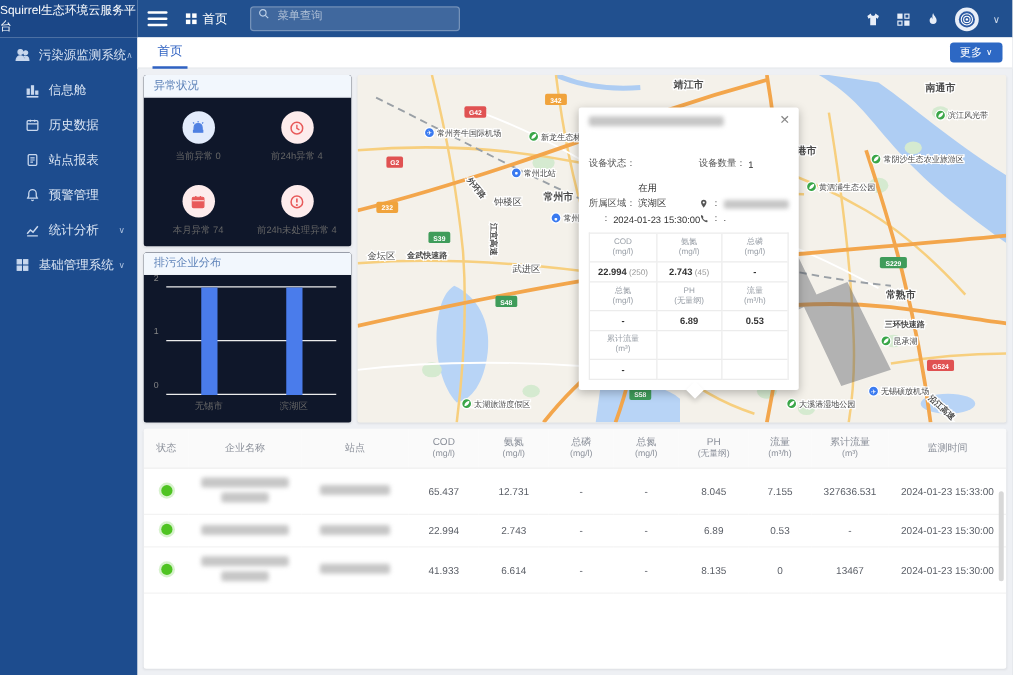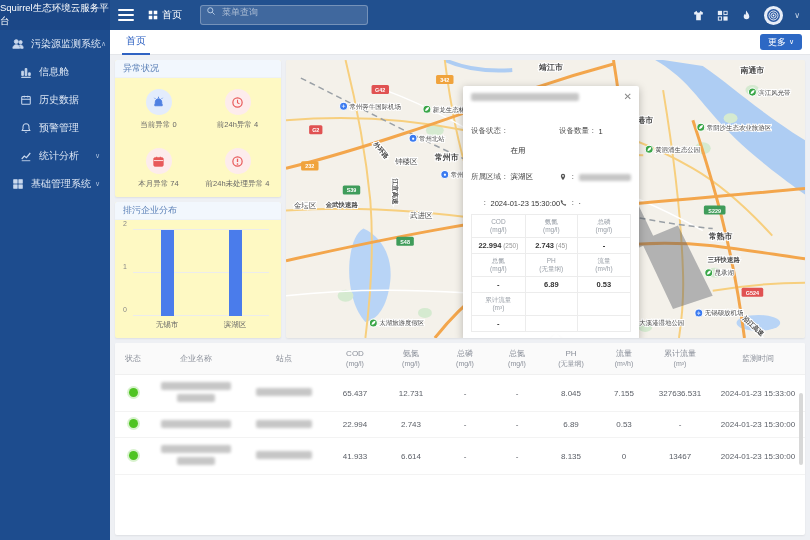--- a/index.html
+++ b/index.html
@@ -35,21 +35,21 @@
   .main{position:absolute;left:110px;top:30px;width:700px;height:510px;background:#eef0f4;}
   .tabbar{position:absolute;left:0;top:0;right:0;height:24px;background:#fff;border-bottom:1px solid #e4e6ea;
           display:flex;align-items:center;}
   .tab{margin-left:12px;height:24px;display:flex;align-items:center;font-size:10px;color:#2f62c2;
        border-bottom:2px solid #2f62c2;padding:0 4px;cursor:pointer;}
   .more-btn{margin-left:auto;margin-right:8px;background:#2d68c4;color:#fff;font-size:9px;border:0;
             border-radius:3px;height:16px;padding:0 8px;display:flex;align-items:center;gap:3px;cursor:pointer;}
   .content{position:absolute;left:0;top:25px;right:0;bottom:0;padding:5px;display:flex;flex-direction:column;gap:5px;overflow:hidden;}
   .row1{display:flex;gap:5px;height:278px;flex:none;}
   .leftcol{width:166px;display:flex;flex-direction:column;gap:5px;flex:none;}
-  .card{background:#fef9c3;border-radius:2px;box-shadow:0 1px 2px rgba(0,0,0,.07);overflow:hidden;}
+  .card{background:#0f172a;border-radius:2px;box-shadow:0 1px 2px rgba(0,0,0,.07);overflow:hidden;}
   .card-hd{height:17px;line-height:17px;padding:0 8px;font-size:9px;color:#5d82b8;background:#f2f7fd;border-bottom:1px solid #edf1f7;}
   .ab-card{height:137px;flex:none;}
   .stats{display:grid;grid-template-columns:1fr 1fr;grid-template-rows:1fr 1fr;height:118px;padding:2px 4px;}
   .stat{display:flex;flex-direction:column;align-items:center;justify-content:center;cursor:pointer;}
   .stat-ic{width:26px;height:26px;border-radius:50%;display:flex;align-items:center;justify-content:center;}
   .stat-ic.blue{background:#e3ecfc;color:#4f80e2;}
   .stat-ic.red{background:#fdecec;color:#e85a5a;}
   .stat-ic svg{width:13px;height:13px;fill:currentColor;stroke:currentColor;}
   .stat-lb{font-size:7.5px;color:#666;margin-top:5px;white-space:nowrap;}
   .chart-card{flex:1;display:flex;flex-direction:column;}
@@ -61,21 +61,21 @@
 
   .mapwrap{flex:1;position:relative;background:#f4f1ea;border-radius:2px;overflow:hidden;box-shadow:0 1px 2px rgba(0,0,0,.07);}
   .mapwrap svg.map{position:absolute;inset:0;}
   text.mlab{paint-order:stroke;stroke:#ffffff;stroke-width:2px;fill:#4a4a4a;font-family:"Liberation Sans","DejaVu Sans",sans-serif;}
 
   .popup{position:absolute;left:177px;top:26px;width:176px;background:#fff;border-radius:2px;
          box-shadow:0 2px 8px rgba(0,0,0,.25);z-index:5;font-size:7.5px;color:#555;}
   .popup:after{content:"";position:absolute;left:88px;bottom:-5px;width:10px;height:10px;background:#fff;transform:rotate(45deg);box-shadow:2px 2px 4px rgba(0,0,0,.12);}
   .pp-title{display:flex;align-items:center;padding:6px 7px 2px 8px;}
   .pp-close{margin-left:auto;color:#888;font-size:10px;line-height:10px;cursor:pointer;}
-  .pp-fields{display:grid;grid-template-columns:55% 45%;padding:2px 8px 3px;row-gap:16px;}
+  .pp-fields{display:grid;grid-template-columns:55% 45%;padding:2px 8px 3px;row-gap:2px;}
   .pp-f{display:flex;align-items:center;gap:2px;white-space:nowrap;}
   .pp-f svg{width:8px;height:8px;fill:#555;flex:none;}
   .blur{background:#c6c6c6;filter:blur(1.6px);border-radius:2px;display:inline-block;}
   .pp-table{margin:3px 8px 8px;border:1px solid #ececec;border-bottom:0;}
   .pp-tr{display:grid;grid-template-columns:34% 33% 33%;}
   .pp-td{border-right:1px solid #ececec;border-bottom:1px solid #ececec;text-align:center;padding:3px 1px;}
   .pp-td:last-child{border-right:0;}
   .pp-h{font-size:6.5px;color:#9aa0a8;line-height:8px;}
   .pp-v{font-size:7.5px;font-weight:bold;color:#333;}
   .pp-v .sub{font-weight:normal;color:#999;font-size:6.5px;}
@@ -155,20 +155,27 @@
           <path d="M2 11h2V6H2Zm4 0h2V3H6Zm4 0h2V8h-2Zm-8 2h10v1H2Z"></path>
         </svg>
         <span class="lbl">信息舱</span>
       </div>
       <div class="side-item sub">
         <svg viewBox="0 0 14 14">
           <rect x="2" y="3" width="10" height="9" rx="1" fill="none" stroke-width="1.2"></rect>
           <path d="M2 6h10M5 2v2M9 2v2" fill="none" stroke-width="1.2"></path>
         </svg>
         <span class="lbl">历史数据</span>
+      </div>
+      <div class="side-item sub">
+        <svg viewBox="0 0 14 14">
+          <rect x="3" y="2" width="8" height="10" rx="1" fill="none" stroke-width="1.2"></rect>
+          <path d="M5 5h4M5 7h4M5 9h2.5" fill="none" stroke-width="1"></path>
+        </svg>
+        <span class="lbl">站点报表</span>
       </div>
       <div class="side-item sub">
         <svg viewBox="0 0 14 14">
           <path d="M7 2a3.5 3.5 0 0 0-3.5 3.5V8L2.5 10h9L10.5 8V5.5A3.5 3.5 0 0 0 7 2Z" fill="none" stroke-width="1.2"></path>
           <path d="M5.9 11.5a1.2 1.2 0 0 0 2.2 0" fill="none" stroke-width="1"></path>
         </svg>
         <span class="lbl">预警管理</span>
       </div>
       <div class="side-item sub">
         <svg viewBox="0 0 14 14">

